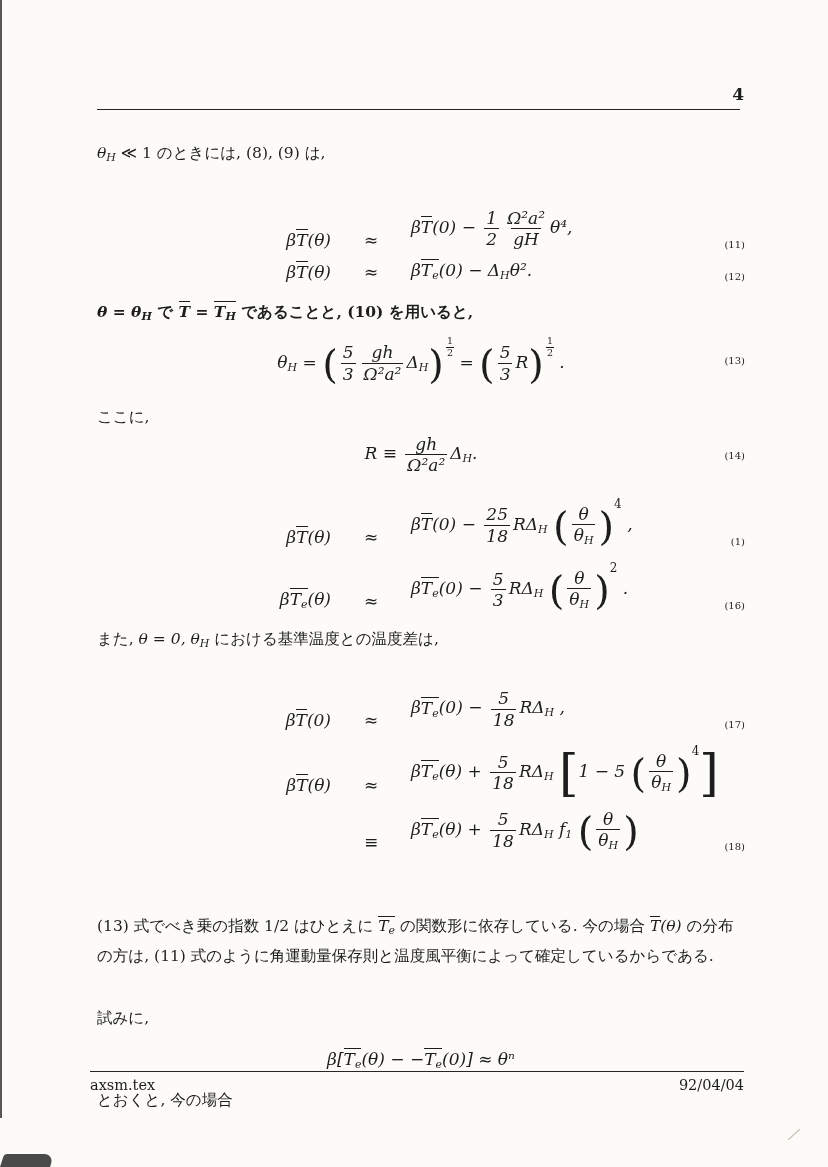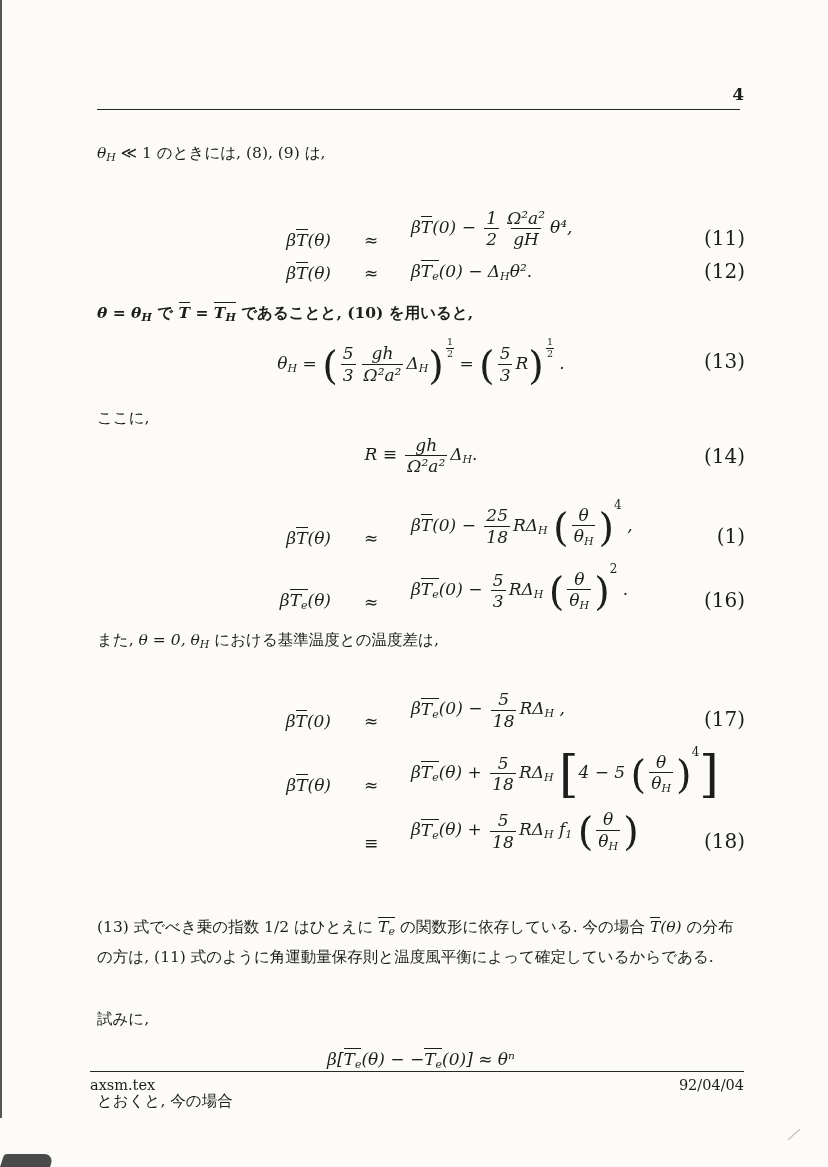--- a/index.html
+++ b/index.html
@@ -25,21 +25,21 @@
   .content{position:absolute;left:97px;top:130px;width:648px;}
   .para{font-size:15.5px;line-height:30px;}
   .para sub,.para .ov{font-style:italic;font-family:"DejaVu Serif",serif;}
   .mi{font-style:italic;}
   
   .eqblock{}
   .eqrow{display:flex;align-items:flex-end;font-size:17px;font-style:italic;padding:5px 0;gap:20px;}
   .eqrow .lhs{width:234px;text-align:right;}
   .eqrow .rel{width:40px;text-align:center;font-style:normal;}
   .eqrow .rhs{}
-  .eqnum{margin-left:auto;font-style:normal;font-size:20px;}
+  .eqnum{margin-left:auto;font-style:normal;font-size:10px;}
   .eqcenter{position:relative;display:flex;justify-content:center;align-items:center;
     font-size:17px;font-style:italic;}
   .eqcenter .eqnum{position:absolute;right:0;top:50%;transform:translateY(-50%);margin:0;}
   .frac{display:inline-flex;flex-direction:column;align-items:center;vertical-align:middle;
     padding:0 3px;line-height:1.2;}
   .frac .num{padding:0 2px;}
   .frac .den{border-top:1.2px solid currentColor;padding:0 2px;}
   .ov{display:inline-block;border-top:1.3px solid currentColor;padding-top:1px;line-height:1.1;}
   sub{font-size:11px;vertical-align:-3px;}
   .pglyph{font-size:40px;line-height:0;vertical-align:middle;font-style:normal;}
@@ -166,21 +166,21 @@
               <span class="den"><span>18</span></span>
             </span><span>RΔ</span><sub>H</sub><span> ,</span></span>
           <span class="eqnum">(17)</span>
         </div>
         <div class="eqrow" data-name="equation-row">
           <span class="lhs"><span>β</span><span class="ov"><span>T</span></span><span>(θ)</span></span>
           <span class="rel">≈</span>
           <span class="rhs"><span>β</span><span class="ov"><span>T</span><sub>e</sub></span><span>(θ) + </span><span class="frac">
               <span class="num"><span>5</span></span>
               <span class="den"><span>18</span></span>
-            </span><span>RΔ</span><sub>H</sub><span> </span><span class="bglyph">[</span><span class="pcontent"><span>4 − 5 </span><span class="pglyph">(</span><span class="pcontent"><span class="frac">
+            </span><span>RΔ</span><sub>H</sub><span> </span><span class="bglyph">[</span><span class="pcontent"><span>1 − 5 </span><span class="pglyph">(</span><span class="pcontent"><span class="frac">
                   <span class="num"><span>θ</span></span>
                   <span class="den"><span>θ</span><sub>H</sub></span>
                 </span></span><span class="pglyph">)</span><span class="bsup">4</span></span><span class="bglyph">]</span></span>
           <span class="eqnum"></span>
         </div>
         <div class="eqrow" data-name="equation-row">
           <span class="lhs"></span>
           <span class="rel">≡</span>
           <span class="rhs"><span>β</span><span class="ov"><span>T</span><sub>e</sub></span><span>(θ) + </span><span class="frac">
               <span class="num"><span>5</span></span>

